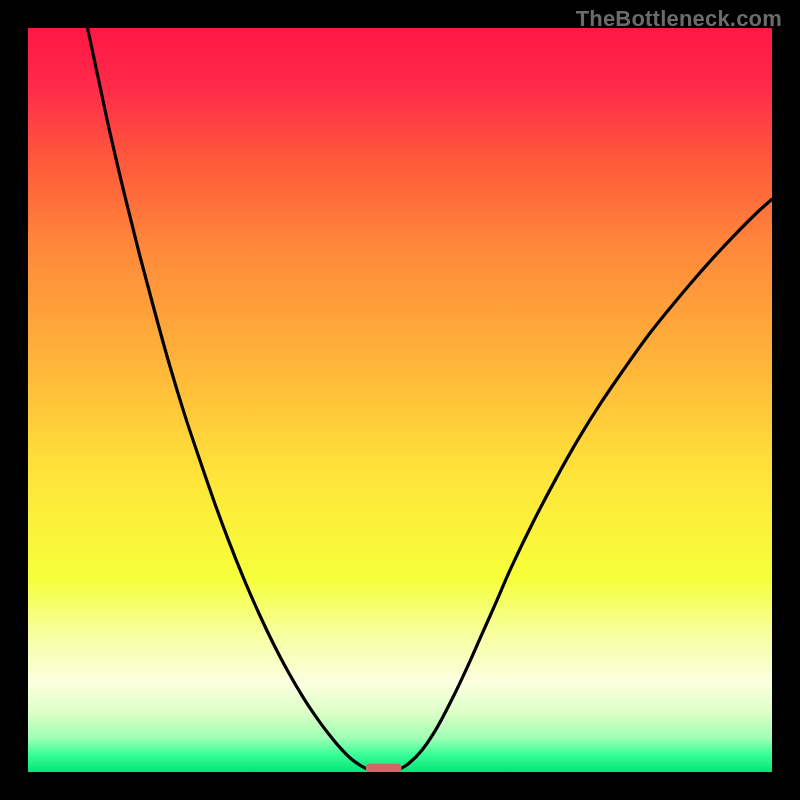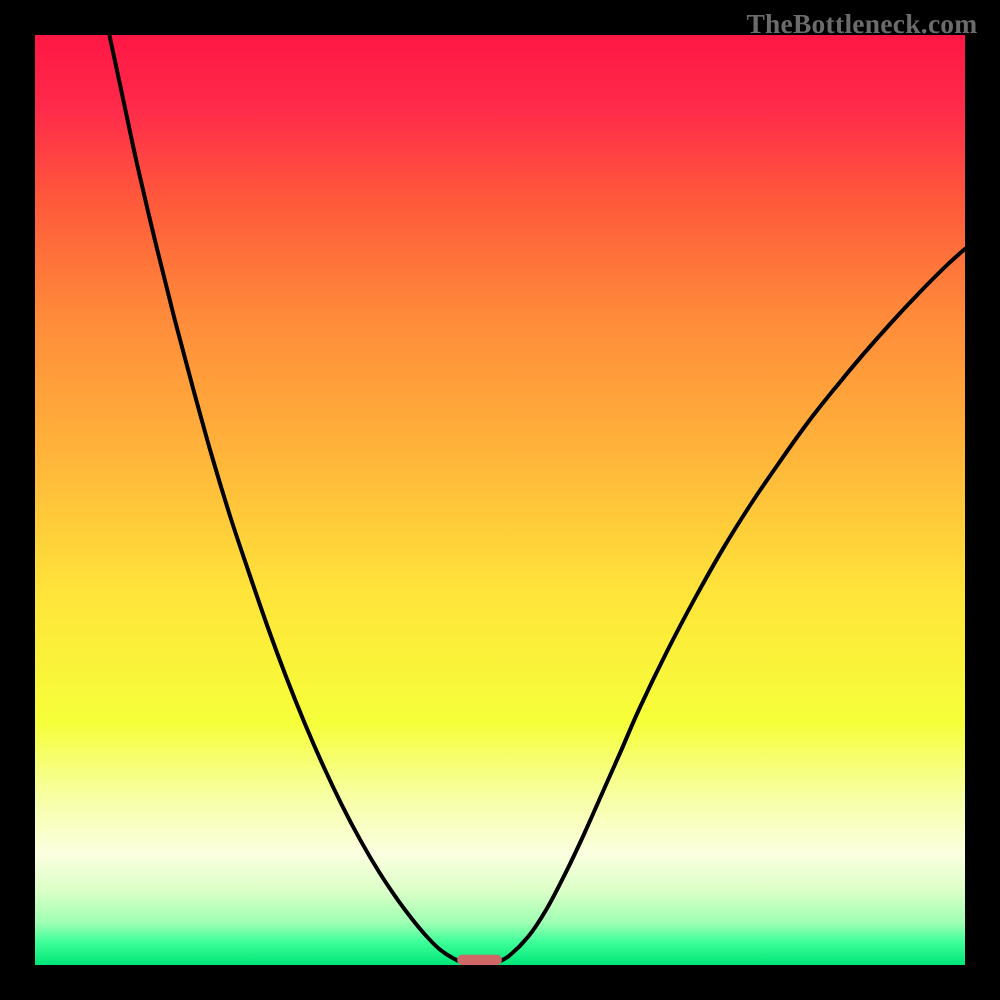--- a/index.html
+++ b/index.html
@@ -15,21 +15,21 @@
     left: 28px;
     top: 28px;
     width: 744px;
     height: 744px;
     overflow: hidden;
   }
   .watermark {
     position: absolute;
     top: 6px;
     right: 18px;
-    font-family: Liberation Serif, serif;
+    font-family: Liberation Sans, sans-serif;
     font-size: 22px;
     font-weight: 600;
     color: #6b6b6b;
     letter-spacing: 0.2px;
   }
   svg { display: block; }
 </style>
 </head>
 <body>
 

